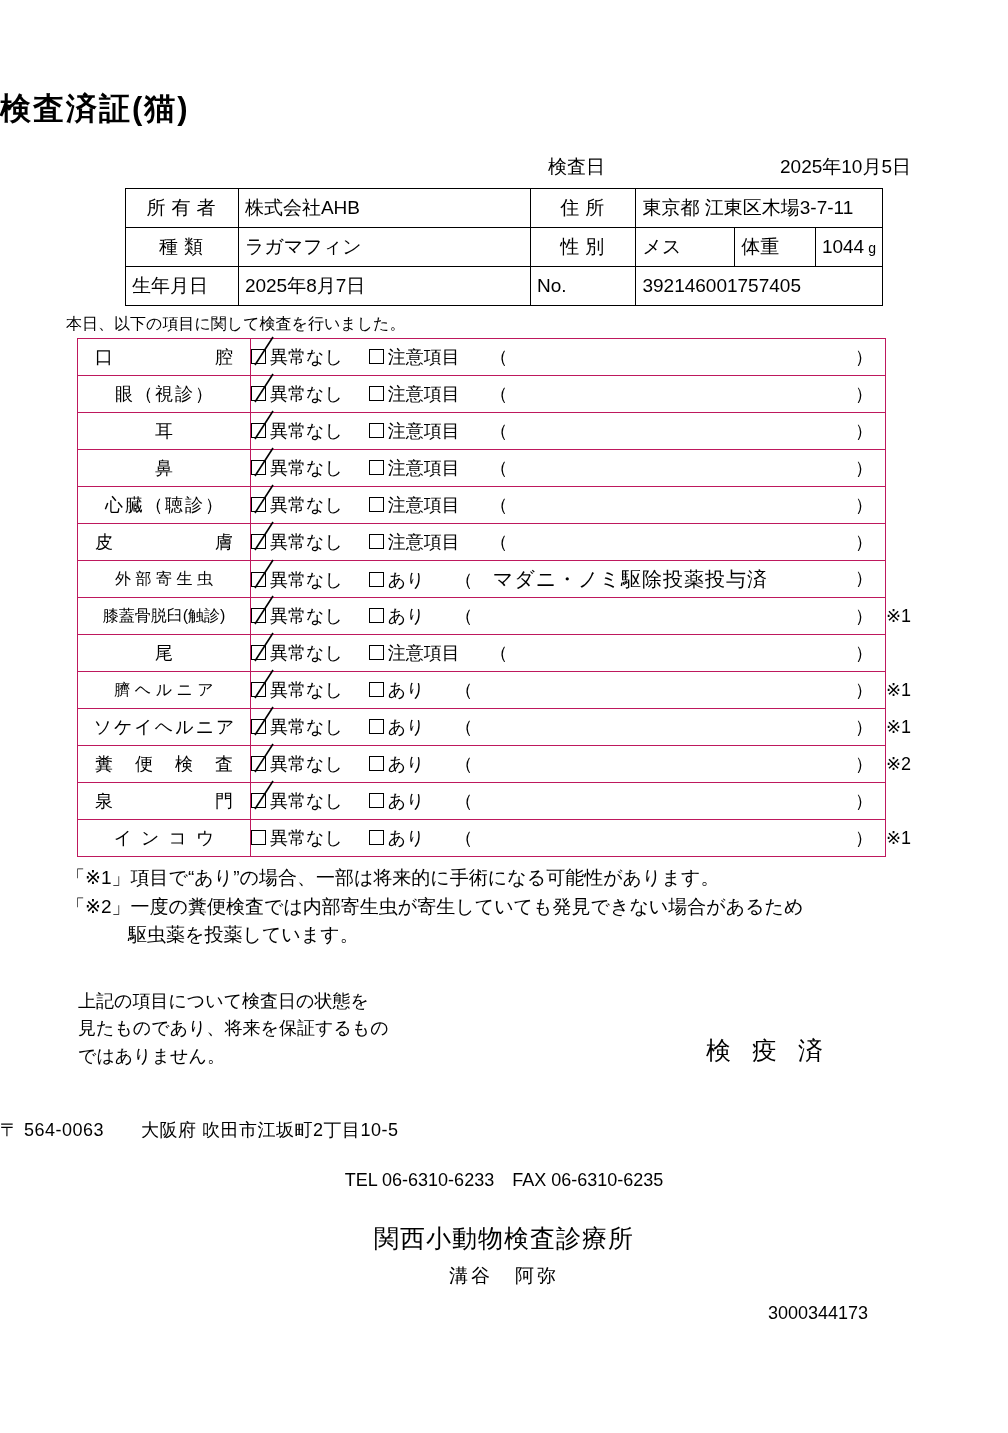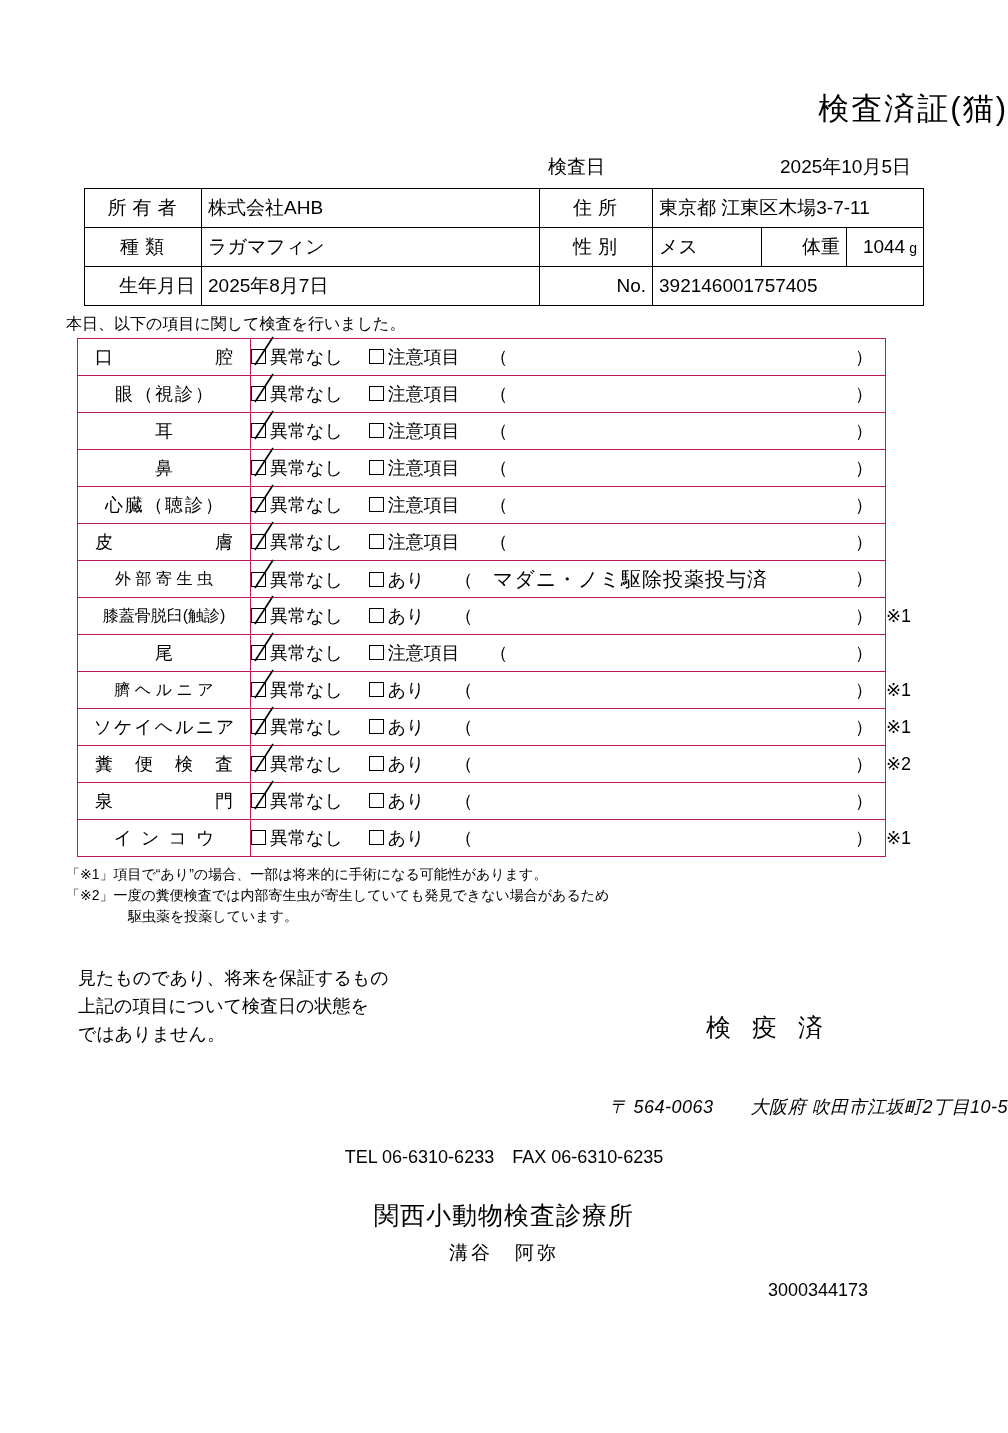--- a/index.html
+++ b/index.html
@@ -17,25 +17,25 @@
   }
   .page {
     position: relative;
     width: 1008px;
     height: 1433px;
     box-sizing: border-box;
     padding: 0;
   }
   
   .title {
-    text-align: right;
+    text-align: left;
     font-size: 31px;
     letter-spacing: 2px;
     margin-top: 88px;
-    font-weight: 400;
+    font-weight: 700;
   }
   
   .examdate-row {
     position: relative;
     height: 28px;
     margin-top: 24px;
     font-size: 19px;
   }
   .examdate-label {
     position: absolute;
@@ -44,36 +44,36 @@
   }
   .examdate-value {
     position: absolute;
     right: 97px;
     top: 0;
   }
   
   .owner-table {
     margin: 6px auto 8px auto;
     border-collapse: collapse;
-    width: 840px;
+    width: 758px;
   }
   .owner-table td {
     border: 1px solid #000;
     height: 38px;
     font-size: 19px;
     padding: 0 6px;
     vertical-align: middle;
   }
   .lbl {
     text-align: center;
     letter-spacing: 6px;
     padding-left: 10px !important;
     white-space: nowrap;
   }
-  .lbl-nospace { text-align: right; letter-spacing: 0; white-space: nowrap;}
+  .lbl-nospace { text-align: left; letter-spacing: 0; white-space: nowrap;}
   .w-owner-lbl { width: 100px; }
   .w-owner-val { width: 325px; }
   .w-addr-lbl  { width: 96px; }
   .w-sex-lbl   { width: 72px; }
   .w-sex-val   { width: 96px; }
   .w-wt-lbl    { width: 72px; }
   .w-no-lbl    { width: 96px; }
   .val-right { text-align: right; }
   .wt-unit { font-size: 14px; padding-left: 4px; }
   
@@ -143,21 +143,21 @@
     width: 26px;
     height: 32px;
     pointer-events: none;
   }
   .tick svg { display: block; }
   .other-row td { height: 40px; }
   
   .footnotes {
     width: 876px;
     margin: 7px auto 0 auto;
-    font-size: 14px;
+    font-size: 19px;
     line-height: 1.5;
   }
   .footnotes .indent { padding-left: 62px; display: block; }
   
   .lower {
     position: relative;
     width: 876px;
     margin: 38px auto 0 auto;
     height: 120px;
   }
@@ -169,25 +169,24 @@
     line-height: 1.55;
   }
   .stamp {
     position: absolute;
     left: 640px;
     top: 46px;
     font-size: 25px;
     letter-spacing: 7px;
   }
   .addr-line {
-    text-align: right;
+    text-align: left;
     font-size: 18px;
     margin-top: 10px;
     letter-spacing: 0.5px;
-    font-style: italic;
   }
   .tel-line {
     text-align: center;
     font-size: 18px;
     margin-top: 26px;
   }
   .clinic {
     text-align: center;
     font-size: 25px;
     margin-top: 30px;
@@ -375,22 +374,22 @@
   </table>
 
   <div class="footnotes">
     <div>「※1」項目で“あり”の場合、一部は将来的に手術になる可能性があります。</div>
     <div>「※2」一度の糞便検査では内部寄生虫が寄生していても発見できない場合があるため</div>
     <span class="indent">駆虫薬を投薬しています。</span>
   </div>
 
   <div class="lower">
     <div class="disclaimer">
+      <div>上記の項目について検査日の状態を</div>
       <div>見たものであり、将来を保証するもの</div>
-      <div>上記の項目について検査日の状態を</div>
       <div>ではありません。</div>
     </div>
     <div class="stamp">検 疫 済</div>
   </div>
 
   <div class="addr-line">〒 564-0063　　大阪府 吹田市江坂町2丁目10-5</div>
   <div class="tel-line">TEL 06-6310-6233　FAX 06-6310-6235</div>
   <div class="clinic">関西小動物検査診療所</div>
   <div class="vet">溝谷　阿弥</div>
   <div class="serial">3000344173</div>

